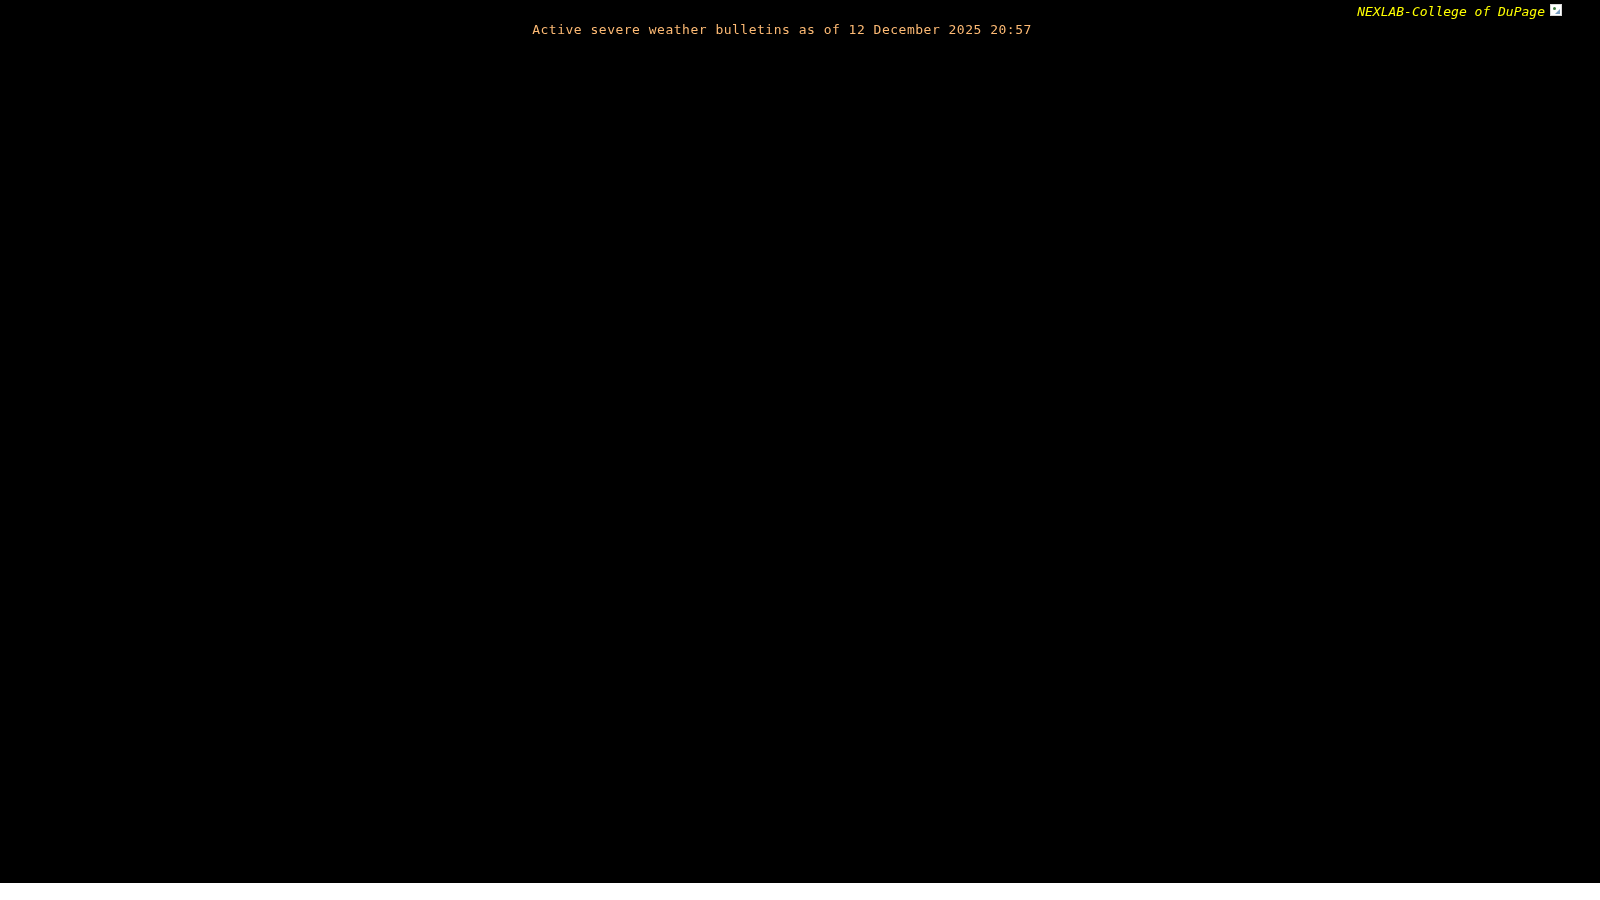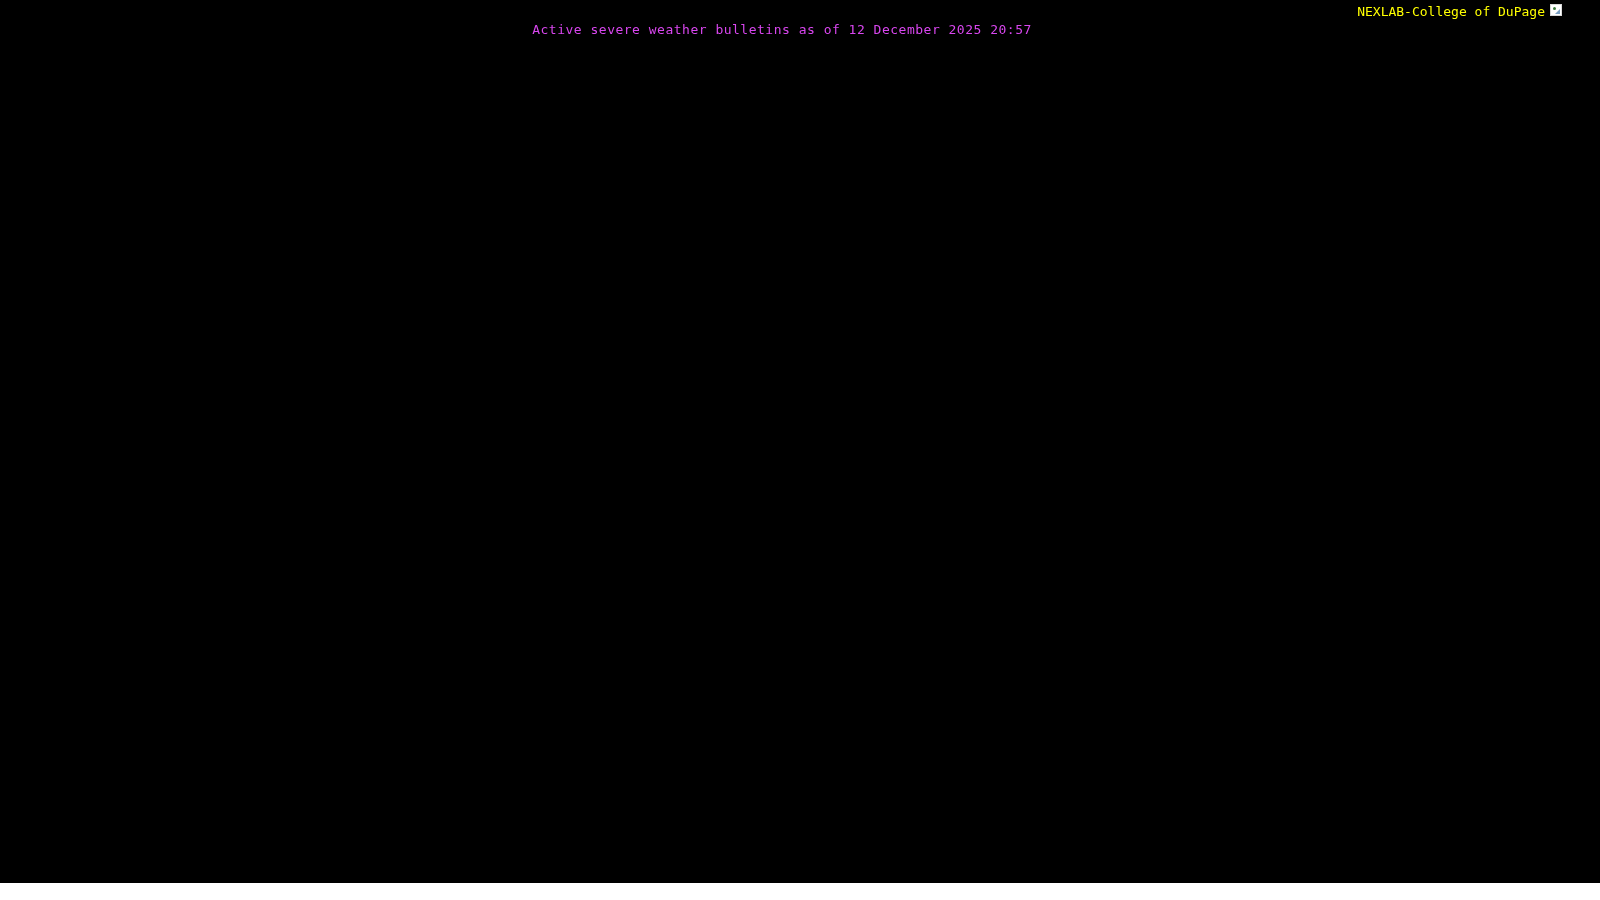--- a/index.html
+++ b/index.html
@@ -18,23 +18,23 @@
   .broken-img::after{content:"";position:absolute;right:1px;bottom:1px;width:0;height:0;
               border-left:5px solid transparent;border-bottom:5px solid #7aa0c4;}
 
   .legend{position:absolute;left:0;top:770px;width:700px;height:60px;}
 </style>
 </head>
 <body>
 
 <div class="map">
 
-  <div class="title" style="color: #d946ef;">Active severe weather bulletins as of 12 December 2025 20:57</div>
+  <div class="title" style="color: #fdba74;">Active severe weather bulletins as of 12 December 2025 20:57</div>
 
-  <div class="brand" style="color: rgb(255, 255, 0);">NEXLAB-College of DuPage</div>
+  <div class="brand" style="color: rgb(255, 255, 0); font-style: italic;">NEXLAB-College of DuPage</div>
   <div class="broken-img"></div>
 
   <div class="legend">
 
     
     
 
     
 
     

